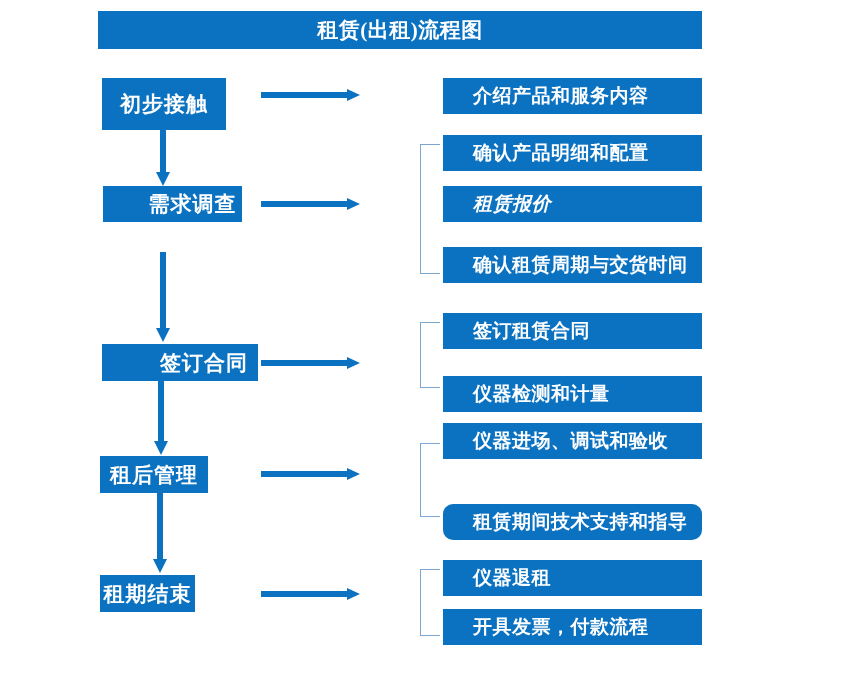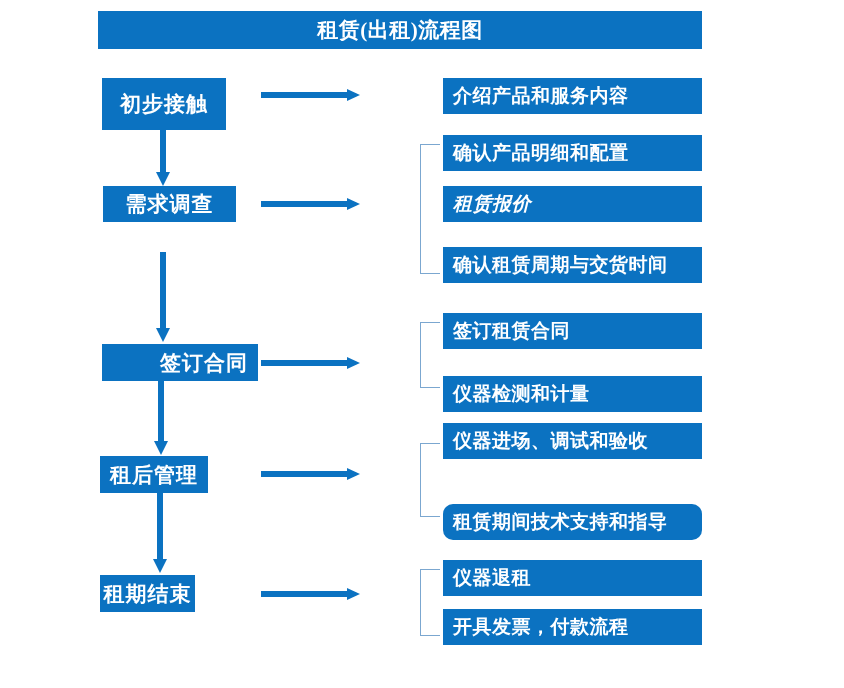--- a/index.html
+++ b/index.html
@@ -50,21 +50,21 @@
     position: absolute;
     left: 443px;
     width: 259px;
     height: 36px;
     background: #0b72c1;
     color: #ffffff;
     font-size: 19px;
     font-weight: bold;
     display: flex;
     align-items: center;
-    padding-left: 10px;
+    padding-left: 30px;
     box-sizing: border-box;
     font-family: "Liberation Serif", "DejaVu Serif", serif;
     letter-spacing: 0.5px;
   }
   .h-arrow {
     position: absolute;
     height: 14px;
   }
   .v-arrow {
     position: absolute;
@@ -81,21 +81,21 @@
   }
 </style>
 </head>
 <body>
 
 <div id="canvas">
 
   <div class="title-bar">租赁(出租)流程图</div>
 
   <div class="stage-box" style="left:102px; top:78px; width:124px; height:52px;">初步接触</div>
-  <div class="stage-box" style="left:103px; top:186px; width:133px; height:36px;">需求调查</div>
+  <div class="stage-box" style="left:103px; top:186px; width:99px; height:36px;padding-left:40px;">需求调查</div>
   <div class="stage-box" style="left:102px; top:344px; width:108px; height:37px;padding-left:48px;">签订合同</div>
   <div class="stage-box" style="left:100px; top:456px; width:108px; height:37px;">租后管理</div>
   <div class="stage-box" style="left:100px; top:575px; width:95px; height:37px;">租期结束</div>
 
   <div class="v-arrow" style="left:155px; top:114px; height:74px;">
     <svg width="16" height="74" viewBox="0 0 16 74" xmlns="http://www.w3.org/2000/svg">
       <rect x="5" y="0" width="6" height="60" fill="#0b72c1"></rect>
       <polygon points="1,58 15,58 8,72" fill="#0b72c1"></polygon>
     </svg>
   </div>

